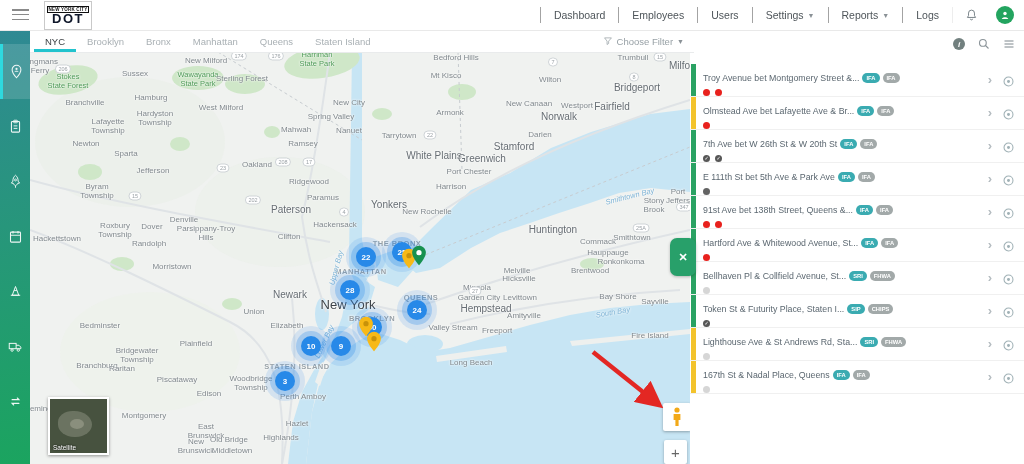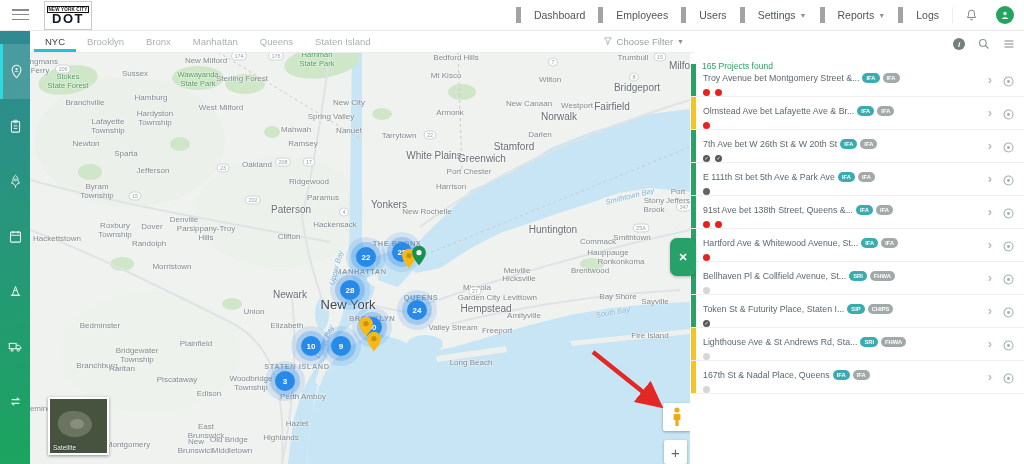--- a/index.html
+++ b/index.html
@@ -8,21 +8,21 @@
   
   .topbar{position:absolute;left:0;top:0;right:0;height:30px;background:#fff;border-bottom:1px solid #e9e9e9;z-index:30;}
   .hamburger{position:absolute;left:12px;top:9px;width:17px;height:12px;cursor:pointer;}
   .hamburger span{display:block;height:1.6px;background:#8a8a8a;margin-bottom:3.2px;}
   .logo{position:absolute;left:44px;top:1px;width:46px;height:27px;border:1px solid #c9c9c9;background:#fff;
         display:flex;flex-direction:column;align-items:center;justify-content:center;}
   .logo-top{font-size:4.5px;font-weight:bold;color:#101010;border:1px solid #101010;padding:0 1px;line-height:5px;letter-spacing:.2px;}
   .logo-dot{color:#0f172a;font-weight:800;font-size:13px;line-height:12px;letter-spacing:1.5px;}
   .topnav{position:absolute;right:6px;top:0;height:30px;display:flex;align-items:center;}
   .nav-item{font-size:10.5px;color:#4e555a;padding:0 13px;height:16px;display:flex;align-items:center;gap:4px;
-            border-left:5px solid #a3a3a3;cursor:pointer;white-space:nowrap;}
+            border-left:1px solid #a3a3a3;cursor:pointer;white-space:nowrap;}
   .nav-chev{font-size:7px;color:#8a9196;}
   .nav-bell{border-left:1px solid #ededed;padding:0 12px;height:16px;display:flex;align-items:center;}
   .nav-avatar{width:18px;height:18px;border-radius:50%;background:#23a45f;margin:0 4px 0 6px;display:flex;align-items:center;justify-content:center;}
   
   .sidebar{position:absolute;left:0;top:30px;bottom:0;width:30px;z-index:25;
            background:linear-gradient(173deg,#2f8993 0%,#27967b 45%,#1ba45f 100%);padding-top:14px;box-sizing:border-box;}
   .side-item{height:55px;display:flex;align-items:center;justify-content:center;cursor:pointer;box-sizing:border-box;opacity:.92;}
   .side-item.active{background:rgba(255,255,255,.15);border-left:3px solid #2fe0e6;}
   
   .tabbar{position:absolute;left:30px;top:30px;width:660px;height:22px;background:#fff;border-bottom:1px solid #e9ebec;
@@ -323,21 +323,21 @@
         <span class="ml ml-city" style="left: 273px; top: 345px; transform: translate(-50%, -50%);">Perth Amboy</span>
         <span class="ml ml-city" style="left: 166px; top: 394px; transform: translate(-50%, -50%);">New
 Brunswick</span>
         <span class="ml ml-city" style="left: 176px; top: 379px; transform: translate(-50%, -50%);">East
 Brunswick</span>
         <span class="ml ml-city" style="left: 199px; top: 388px; transform: translate(-50%, -50%);">Old Bridge</span>
         <span class="ml ml-city" style="left: 202px; top: 399px; transform: translate(-50%, -50%);">Middletown</span>
         <span class="ml ml-city" style="left: 251px; top: 386px; transform: translate(-50%, -50%);">Highlands</span>
         <span class="ml ml-city" style="left: 267px; top: 372px; transform: translate(-50%, -50%);">Hazlet</span>
         <span class="ml ml-city" style="left: 13px; top: 357px; transform: translate(-50%, -50%);">Flemington</span>
-        <span class="ml ml-city" style="left: 98px; top: 364px; transform: translate(-50%, -50%); margin-top: 29px;">Montgomery</span>
+        <span class="ml ml-city" style="left: 114px; top: 364px; transform: translate(-50%, -50%);">Montgomery</span>
         <span class="ml ml-boro" style="left: 331px; top: 220px; transform: translate(-50%, -50%);">MANHATTAN</span>
         <span class="ml ml-boro" style="left: 367px; top: 192px; transform: translate(-50%, -50%);">THE BRONX</span>
         <span class="ml ml-boro" style="left: 391px; top: 246px; transform: translate(-50%, -50%);">QUEENS</span>
         <span class="ml ml-boro" style="left: 342px; top: 267px; transform: translate(-50%, -50%);">BROOKLYN</span>
         <span class="ml ml-boro" style="left: 267px; top: 315px; transform: translate(-50%, -50%);">STATEN ISLAND</span>
         <span class="ml ml-big" style="left: 318px; top: 253px; transform: translate(-50%, -50%);">New York</span>
         <span class="ml ml-city" style="left: 447px; top: 236px; transform: translate(-50%, -50%);">Mineola</span>
         <span class="ml ml-city" style="left: 449px; top: 246px; transform: translate(-50%, -50%);">Garden City</span>
         <span class="ml ml-med" style="left: 456px; top: 257px; transform: translate(-50%, -50%);">Hempstead</span>
         <span class="ml ml-city" style="left: 489px; top: 227px; transform: translate(-50%, -50%);">Hicksville</span>
@@ -441,21 +441,20 @@
         </svg>
         <svg width="12" height="12" viewBox="0 0 16 16">
           <g stroke="#8b9499" stroke-width="1.5">
               <line x1="2" y1="4" x2="14" y2="4"></line>
               <line x1="2" y1="8" x2="14" y2="8"></line>
               <line x1="2" y1="12" x2="14" y2="12"></line>
             </g>
         </svg>
       </div>
     </div>
-    <div class="found">165 Projects found</div>
     <div class="rows" id="rows">
         <div class="prow"><span class="bar green"></span><span class="ptitle">Troy Avenue bet Montgomery Street &amp;...</span><span class="badge teal">IFA</span><span class="badge gray">IFA</span><div class="dots">
             <span class="dot red"></span>
             <span class="dot red"></span>
           </div><span class="row-chevron">›</span><span class="row-eye"><svg width="13" height="13" viewBox="0 0 16 16">
               <circle cx="8" cy="8" r="5.5" fill="none" stroke="#9fb0b5" stroke-width="1.3"></circle>
               <circle cx="8" cy="8" r="1.8" fill="#9fb0b5"></circle>
             </svg></span></div>
         <div class="prow"><span class="bar yellow"></span><span class="ptitle">Olmstead Ave bet Lafayette Ave &amp; Br...</span><span class="badge teal">IFA</span><span class="badge gray">IFA</span><div class="dots">
             <span class="dot red"></span>

